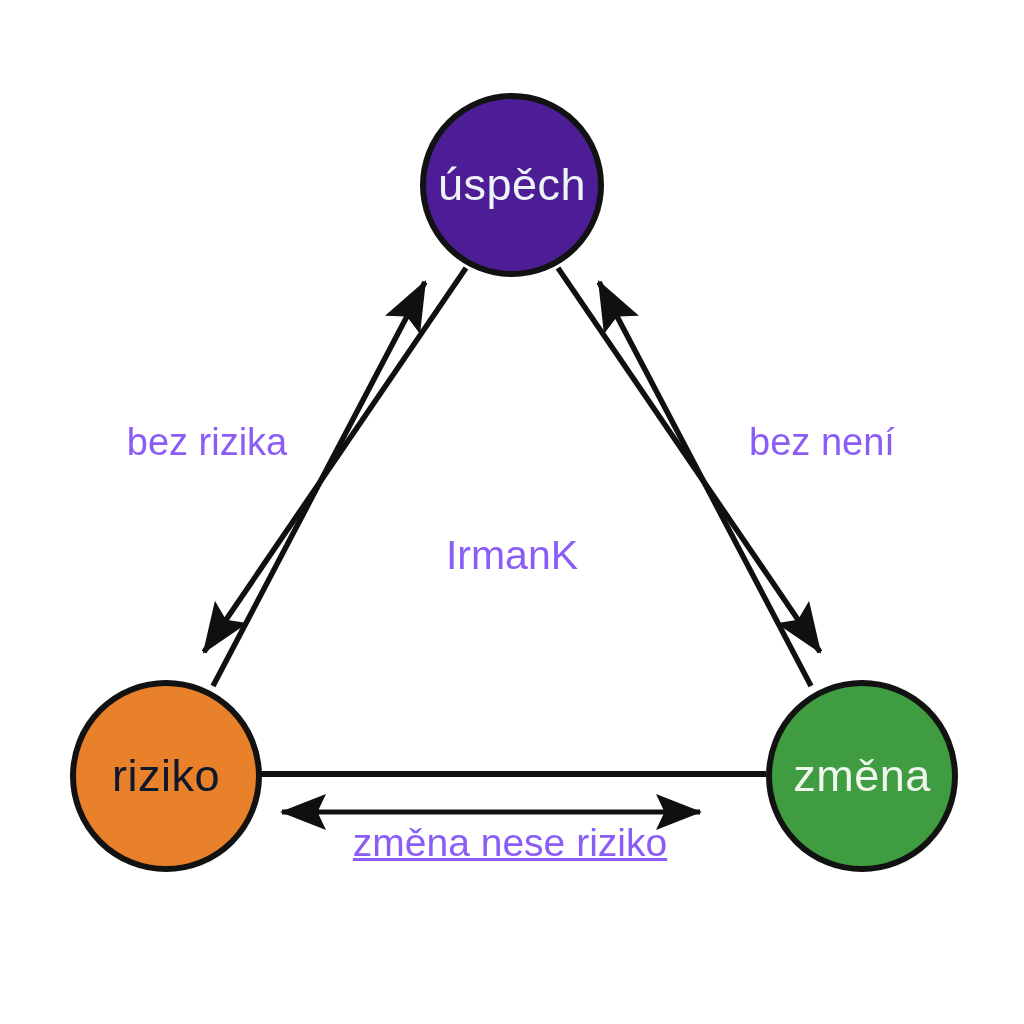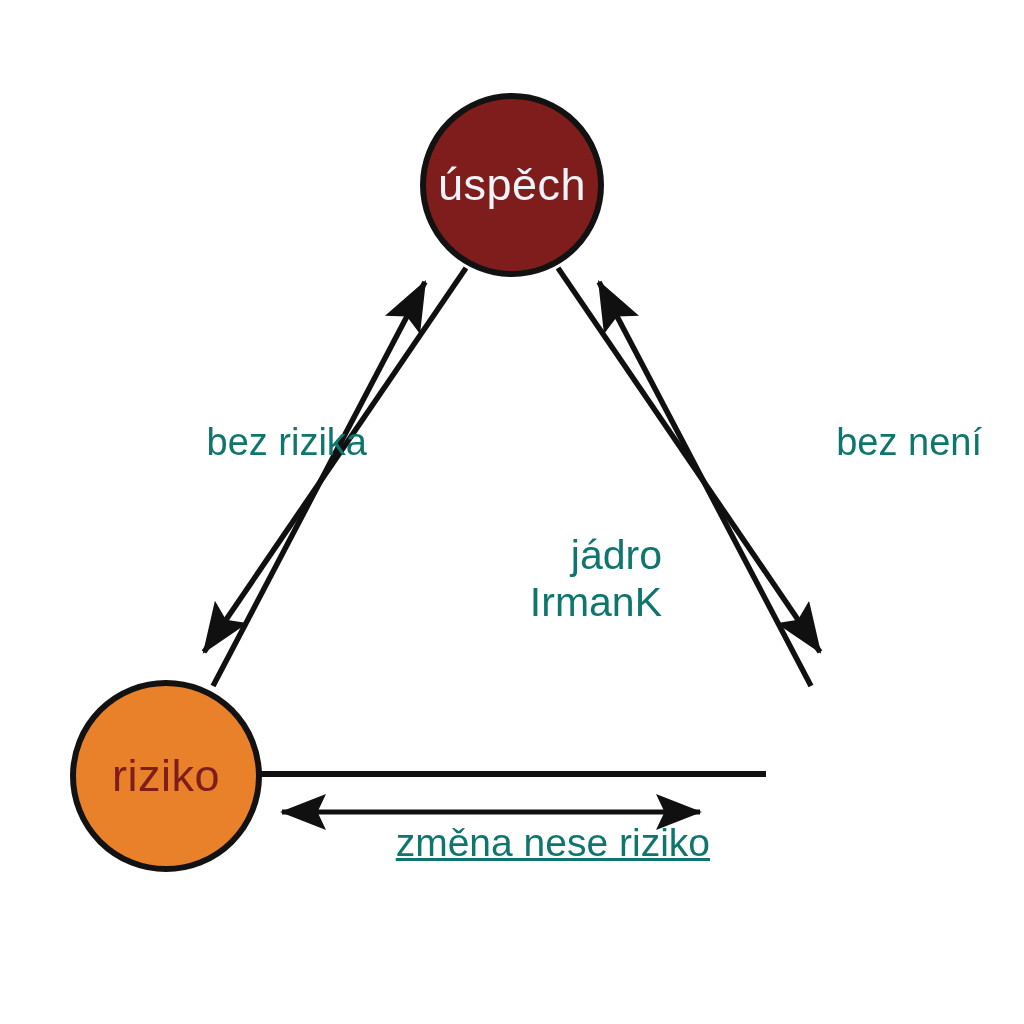--- a/index.html
+++ b/index.html
@@ -30,22 +30,22 @@
     display: flex;
     align-items: center;
     justify-content: center;
   }
   .node-label {
     font-size: 45px;
     letter-spacing: 0.5px;
   }
   .edge-label, .center-label, .bottom-label {
     position: absolute;
-    text-align: right;
-    color: #0f766e;
+    text-align: center;
+    color: #8b5cf6;
   }
   .edge-label { font-size: 38px; line-height: 48px; }
   .center-label { font-size: 41px; line-height: 47px; }
   .bottom-label { font-size: 39px; line-height: 46px; text-decoration: underline; }
   .edge-label .txt-line, .center-label .txt-line { display: block; }
 </style>
 </head>
 <body>
 
 <div class="canvas">
@@ -63,37 +63,39 @@
 
     <line x1="811" y1="686" x2="599" y2="282" stroke="#101010" stroke-width="5.5" marker-end="url(#arw)"></line>
 
     <line x1="558" y1="268" x2="820" y2="652" stroke="#101010" stroke-width="5.5" marker-end="url(#arw)"></line>
 
     <line x1="258" y1="774" x2="766" y2="774" stroke="#101010" stroke-width="6"></line>
 
     <line x1="282" y1="812" x2="700" y2="812" stroke="#101010" stroke-width="5" marker-start="url(#arw)" marker-end="url(#arw)"></line>
   </svg>
 
-  <div class="node" style="left: 420px; top: 93px; width: 184px; height: 184px; background: #7f1d1d;">
+  <div class="node" style="left: 420px; top: 93px; width: 184px; height: 184px; background: #4c1d95;">
     <span class="node-label" style="color: rgb(237, 243, 248);">úspěch</span>
   </div>
 
   <div class="node" style="left: 70px; top: 680px; width: 192px; height: 192px; background: rgb(232, 129, 42);">
-    <span class="node-label" style="color: #7f1d1d;">riziko</span>
+    <span class="node-label" style="color: #0f172a;">riziko</span>
   </div>
 
+  <div class="node" style="left: 766px; top: 680px; width: 192px; height: 192px; background: rgb(63, 156, 64);">
+    <span class="node-label" style="color: rgb(238, 246, 238);">změna</span>
+  </div>
 
   <div class="edge-label" style="left:47px; top:418px; width:320px;">
     <span class="txt-line">bez rizika</span>
   </div>
 
   <div class="edge-label" style="left:662px; top:418px; width:320px;">
     <span class="txt-line">bez není</span>
   </div>
 
   <div class="center-label" style="left:362px; top:532px; width:300px;">
-    <span class="txt-line">jádro</span>
     <span class="txt-line">IrmanK</span>
   </div>
 
   <div class="bottom-label" style="left:310px; top:820px; width:400px;">změna nese riziko</div>
 
 </div>
 
 </body></html>

